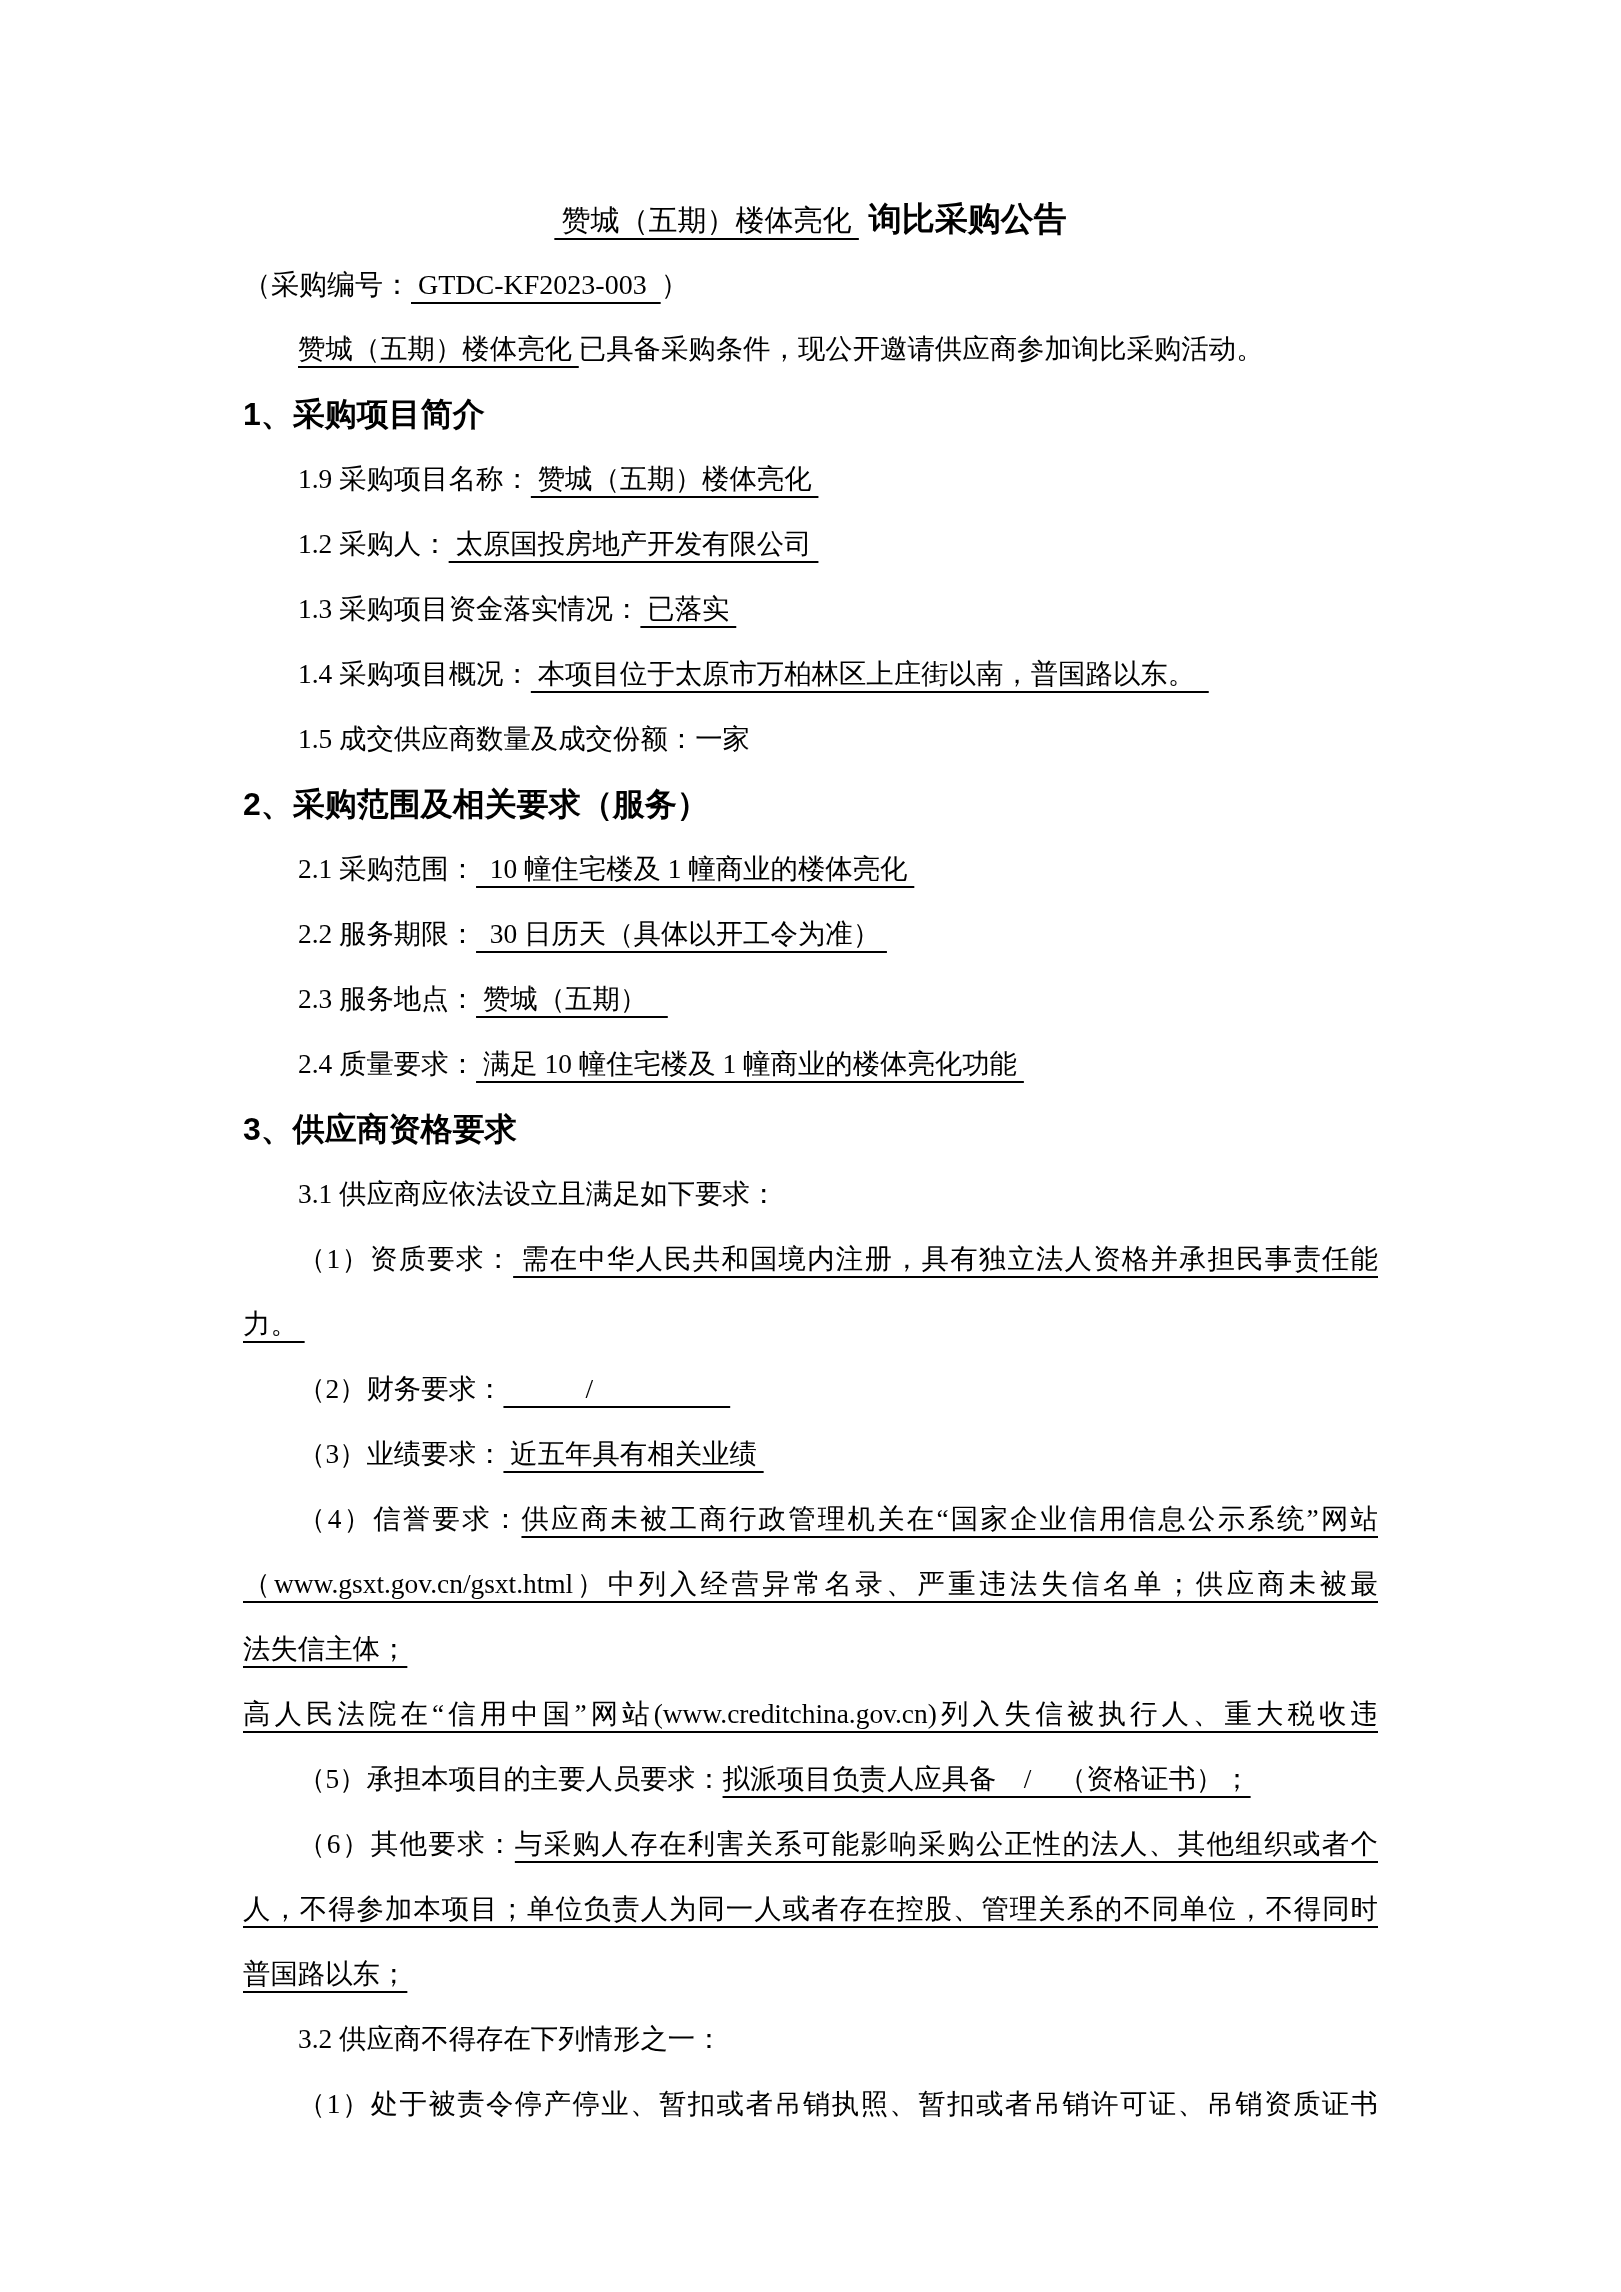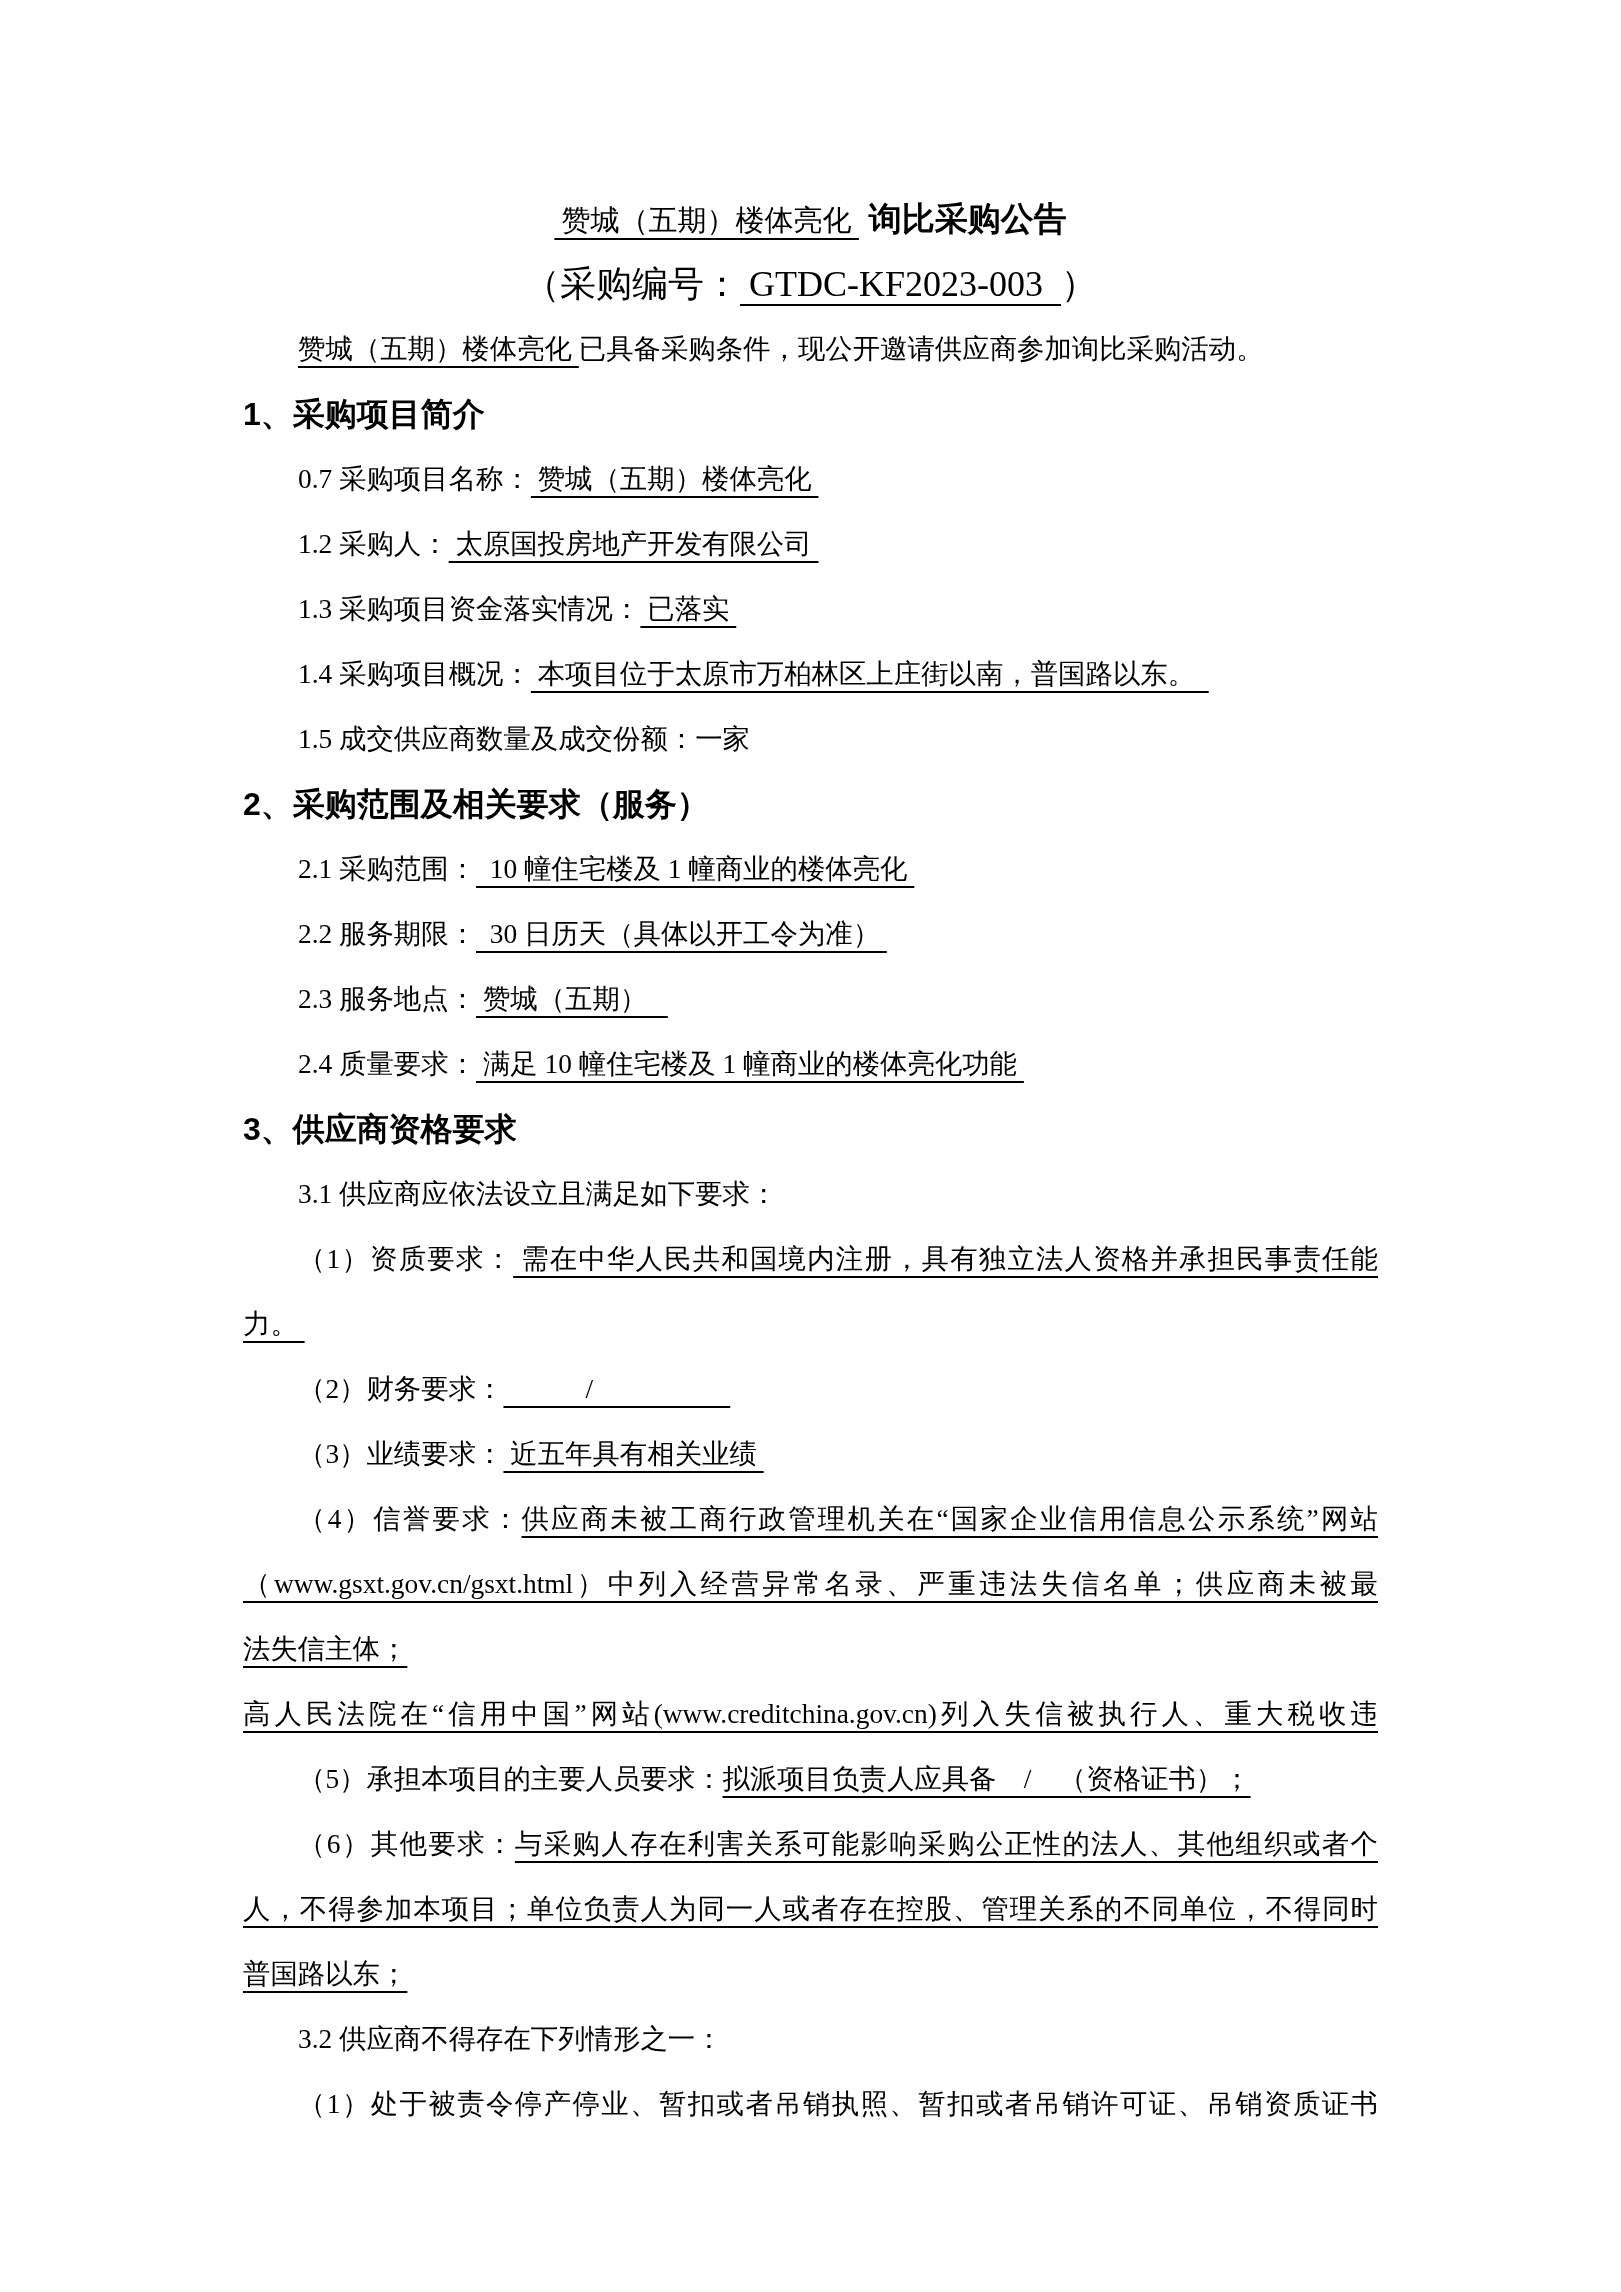--- a/index.html
+++ b/index.html
@@ -42,39 +42,39 @@
     text-decoration: underline;
     text-decoration-thickness: 2px;
     text-underline-offset: 7.8px;
   }
   .title-bold {
     font-family: "Liberation Sans", "DejaVu Sans", sans-serif;
     font-weight: bold;
     font-size: 33px;
     padding-left: 9.8px;
   }
-  .number-line { text-align: center; height: 65px; line-height: 65px; font-size: 36px; }
+  .number-line { height: 65px; line-height: 65px; font-size: 28px; }
 </style>
 </head>
 <body>
 
 <div class="page">
 
   <div class="line title-line">
     <span class="title-underlined">&nbsp;赞城（五期）楼体亮化&nbsp;</span><span class="title-bold">询比采购公告</span>
   </div>
 
   <div class="line number-line">
     <span>（采购编号：</span><span class="u">&nbsp;GTDC-KF2023-003&nbsp;&nbsp;</span><span>）</span>
   </div>
 
   <div id="doc-lines">
       <div class="line indent"><span class="u">赞城（五期）楼体亮化&nbsp;</span><span>已具备采购条件，现公开邀请供应商参加询比采购活动。</span></div>
       <div class="line h"><span>1、采购项目简介</span></div>
-      <div class="line indent"><span>0.7 采购项目名称：</span><span class="u">&nbsp;赞城（五期）楼体亮化&nbsp;</span></div>
+      <div class="line indent"><span>1.9 采购项目名称：</span><span class="u">&nbsp;赞城（五期）楼体亮化&nbsp;</span></div>
       <div class="line indent"><span>1.2 采购人：</span><span class="u">&nbsp;太原国投房地产开发有限公司&nbsp;</span></div>
       <div class="line indent"><span>1.3 采购项目资金落实情况：</span><span class="u">&nbsp;已落实&nbsp;</span></div>
       <div class="line indent"><span>1.4 采购项目概况：</span><span class="u">&nbsp;本项目位于太原市万柏林区上庄街以南，普国路以东。&nbsp;&nbsp;</span></div>
       <div class="line indent"><span>1.5 成交供应商数量及成交份额：一家</span></div>
       <div class="line h"><span>2、采购范围及相关要求（服务）</span></div>
       <div class="line indent"><span>2.1 采购范围：</span><span class="u">&nbsp;&nbsp;10 幢住宅楼及 1 幢商业的楼体亮化&nbsp;</span></div>
       <div class="line indent"><span>2.2 服务期限：</span><span class="u">&nbsp;&nbsp;30 日历天（具体以开工令为准）&nbsp;</span></div>
       <div class="line indent"><span>2.3 服务地点：</span><span class="u">&nbsp;赞城（五期）&nbsp;&nbsp;&nbsp;</span></div>
       <div class="line indent"><span>2.4 质量要求：</span><span class="u">&nbsp;满足 10 幢住宅楼及 1 幢商业的楼体亮化功能&nbsp;</span></div>
       <div class="line h"><span>3、供应商资格要求</span></div>

